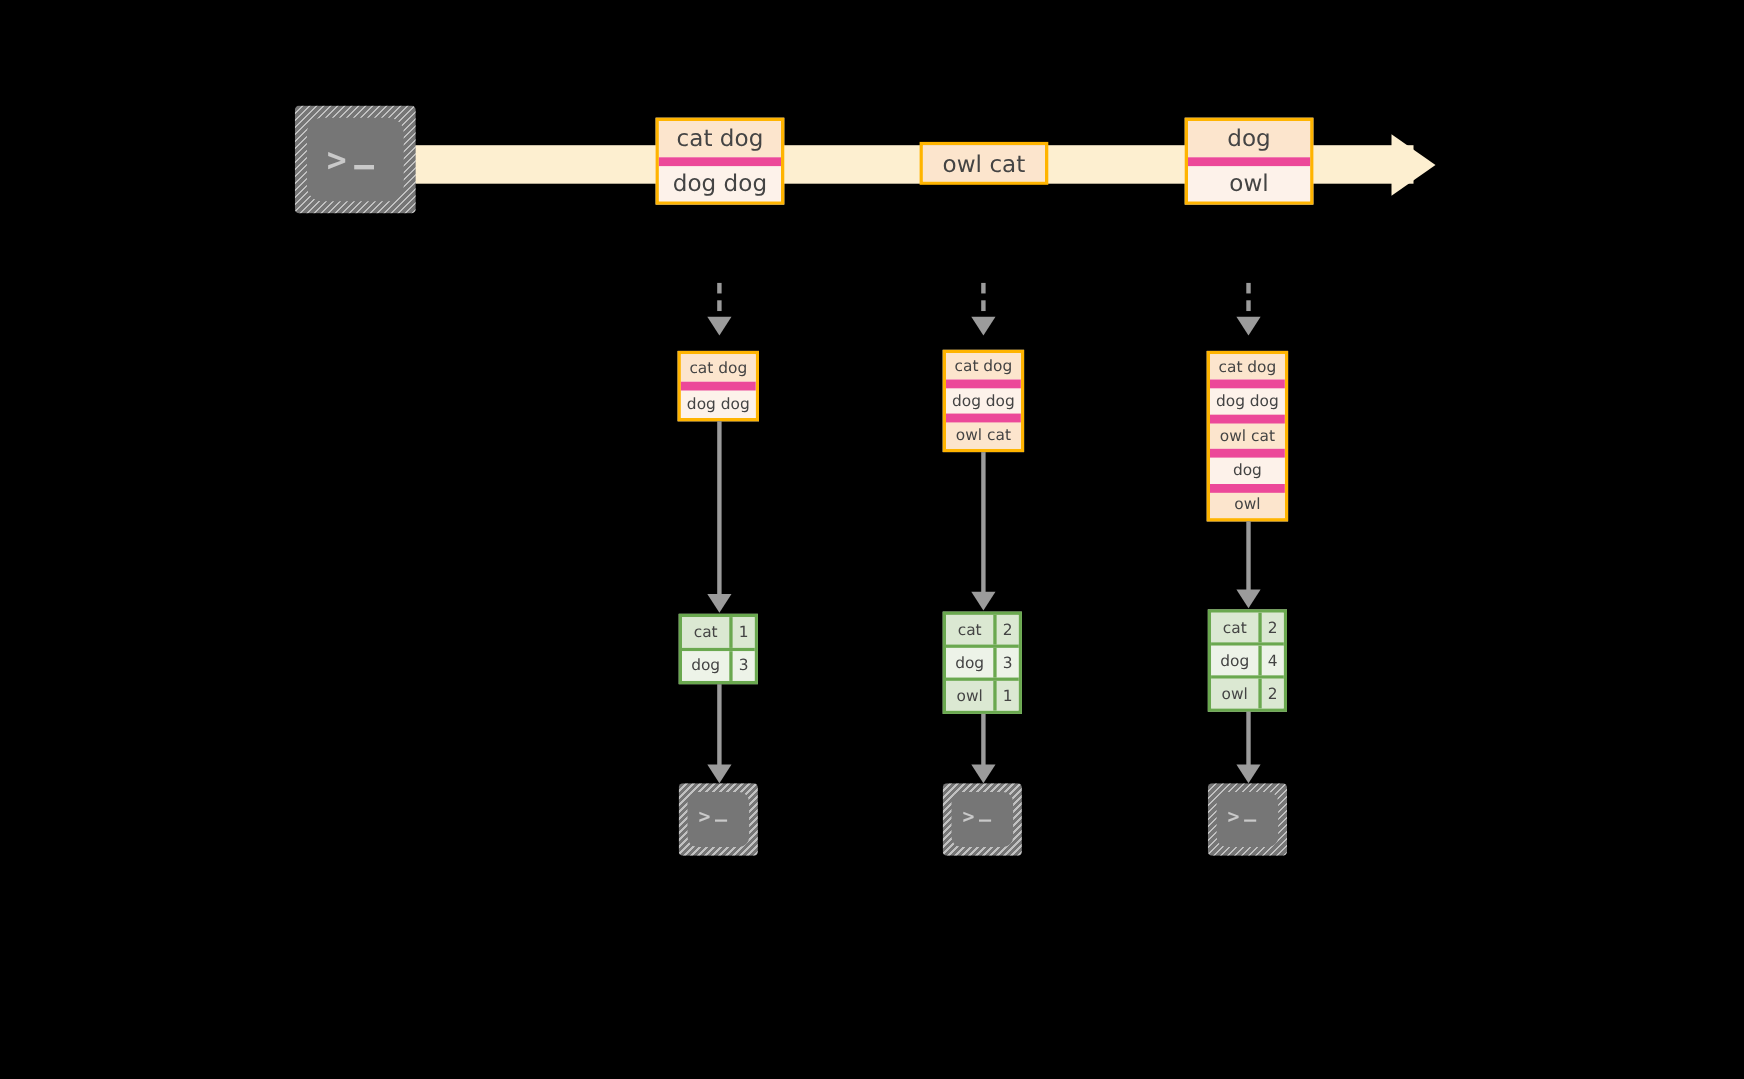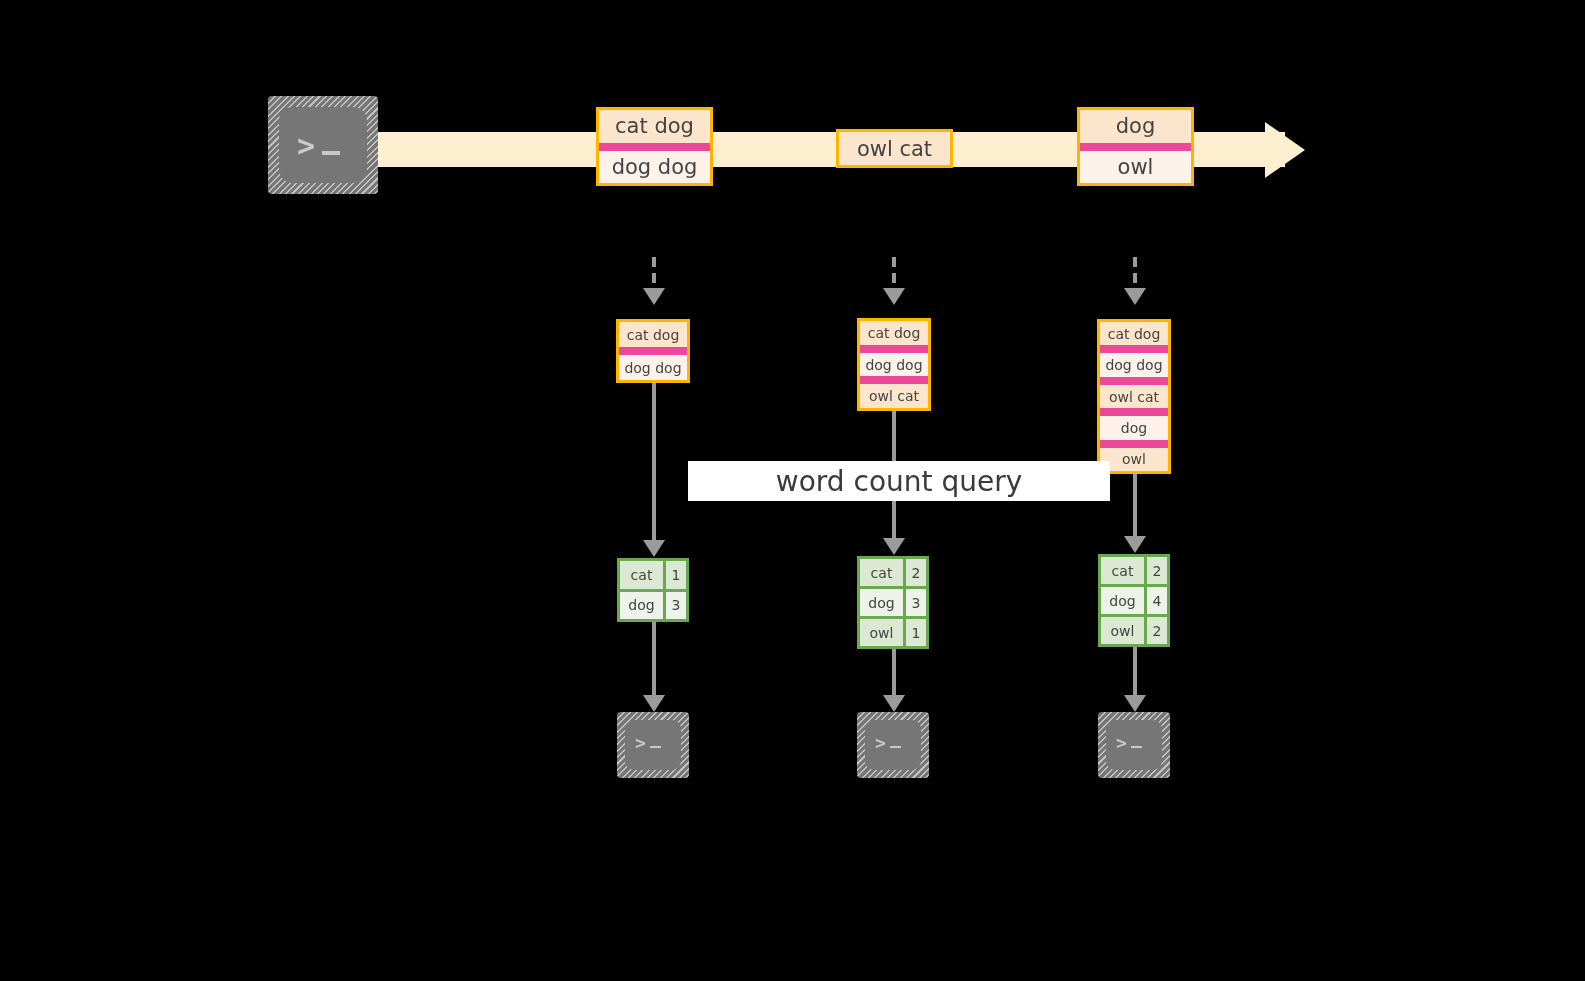--- a/index.html
+++ b/index.html
@@ -290,17 +290,14 @@
   <div class="vhead" style="left:1124px; top:695px;"></div>
 
   <div class="term" style="left:1098px; top:712px; width:72px; height:66px; padding:8px;">
     <div class="term-inner small">
       <span class="term-glyph" style="left:10px; top:14px; font-size:18px;">
         <span class="gt">&gt;</span><span class="ul"></span>
       </span>
     </div>
   </div>
 
-  <div class="label-band" style="left:688px; top:461px; width:422px; height:40px; font-size:28px;">
-    <span>word count query</span>
-  </div>
 
 </div>
 
 </body></html>

